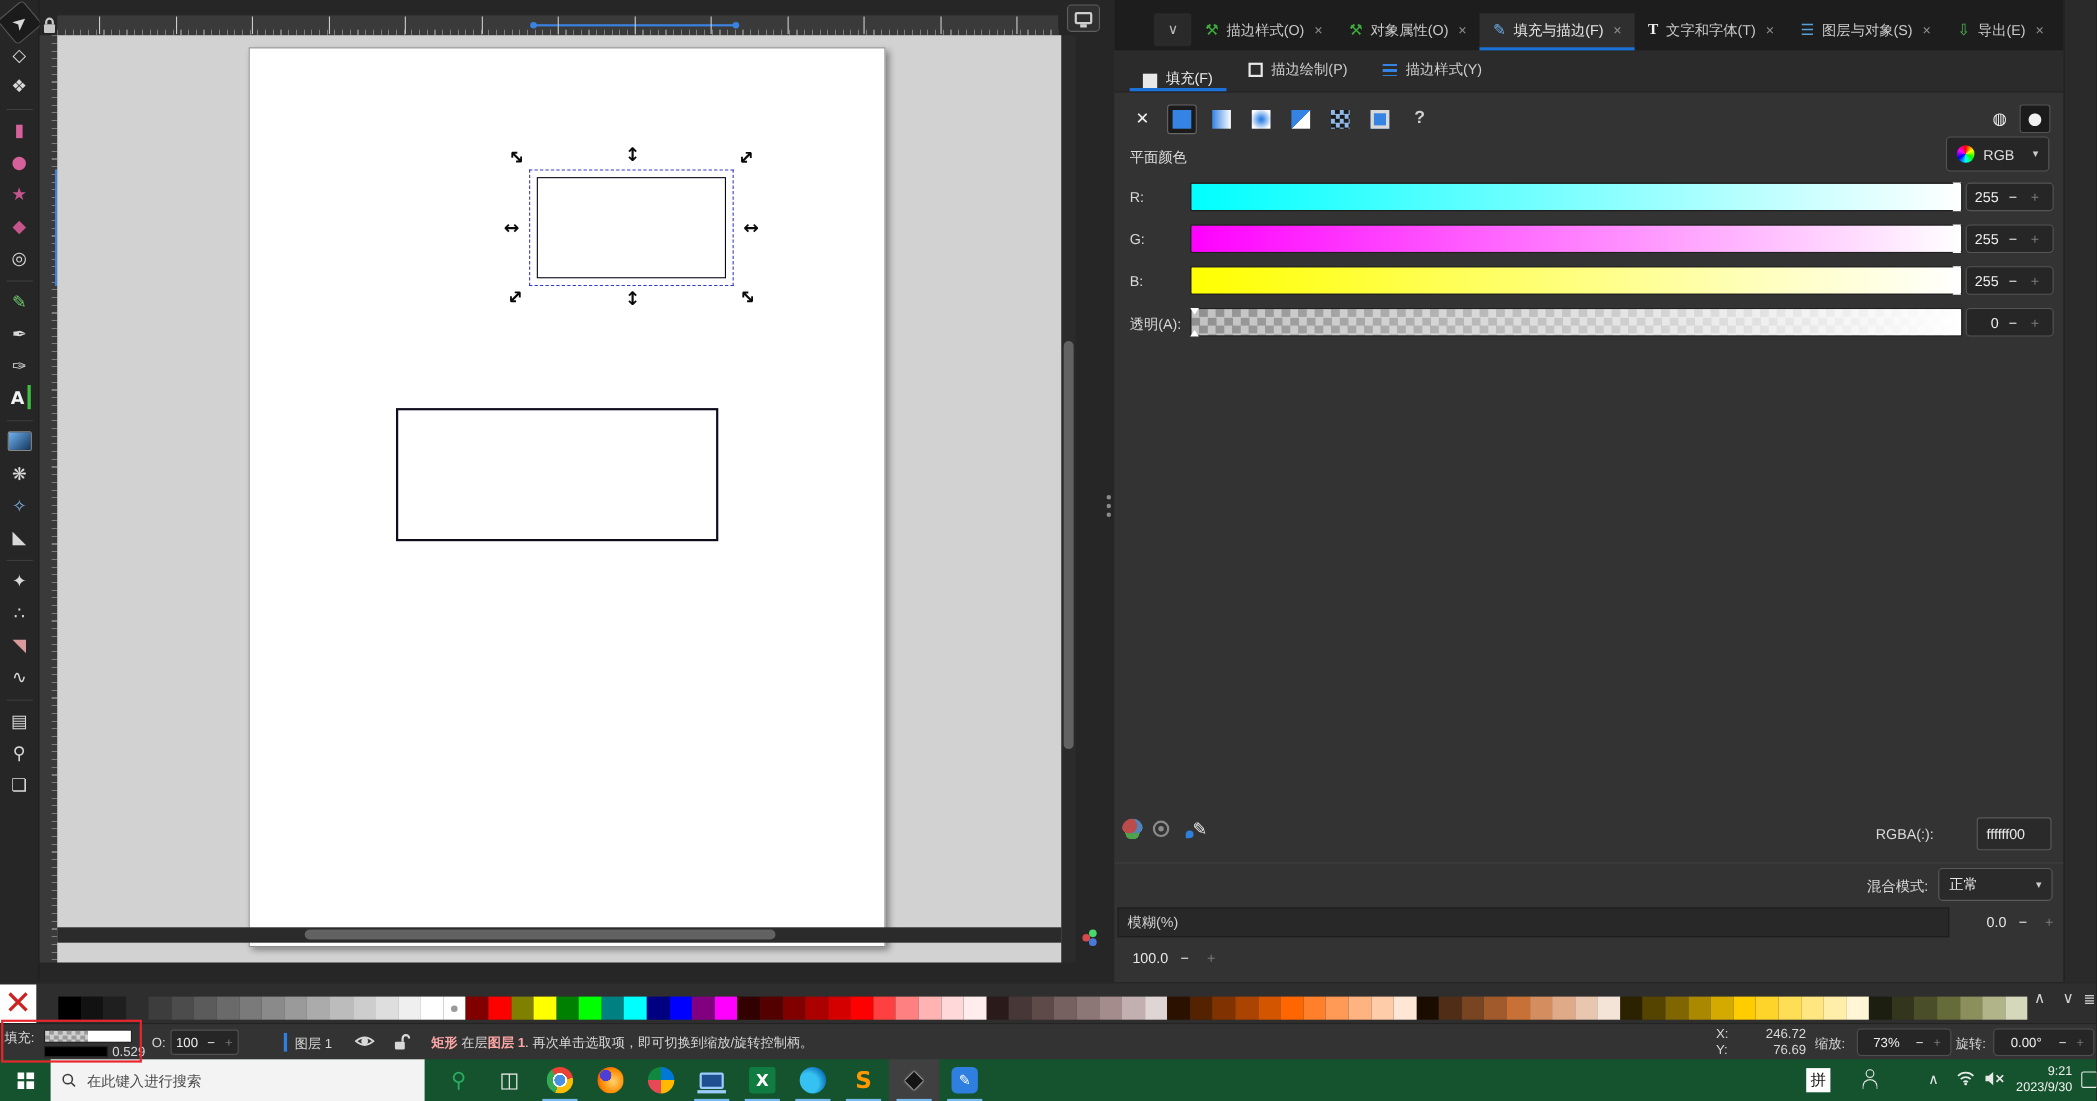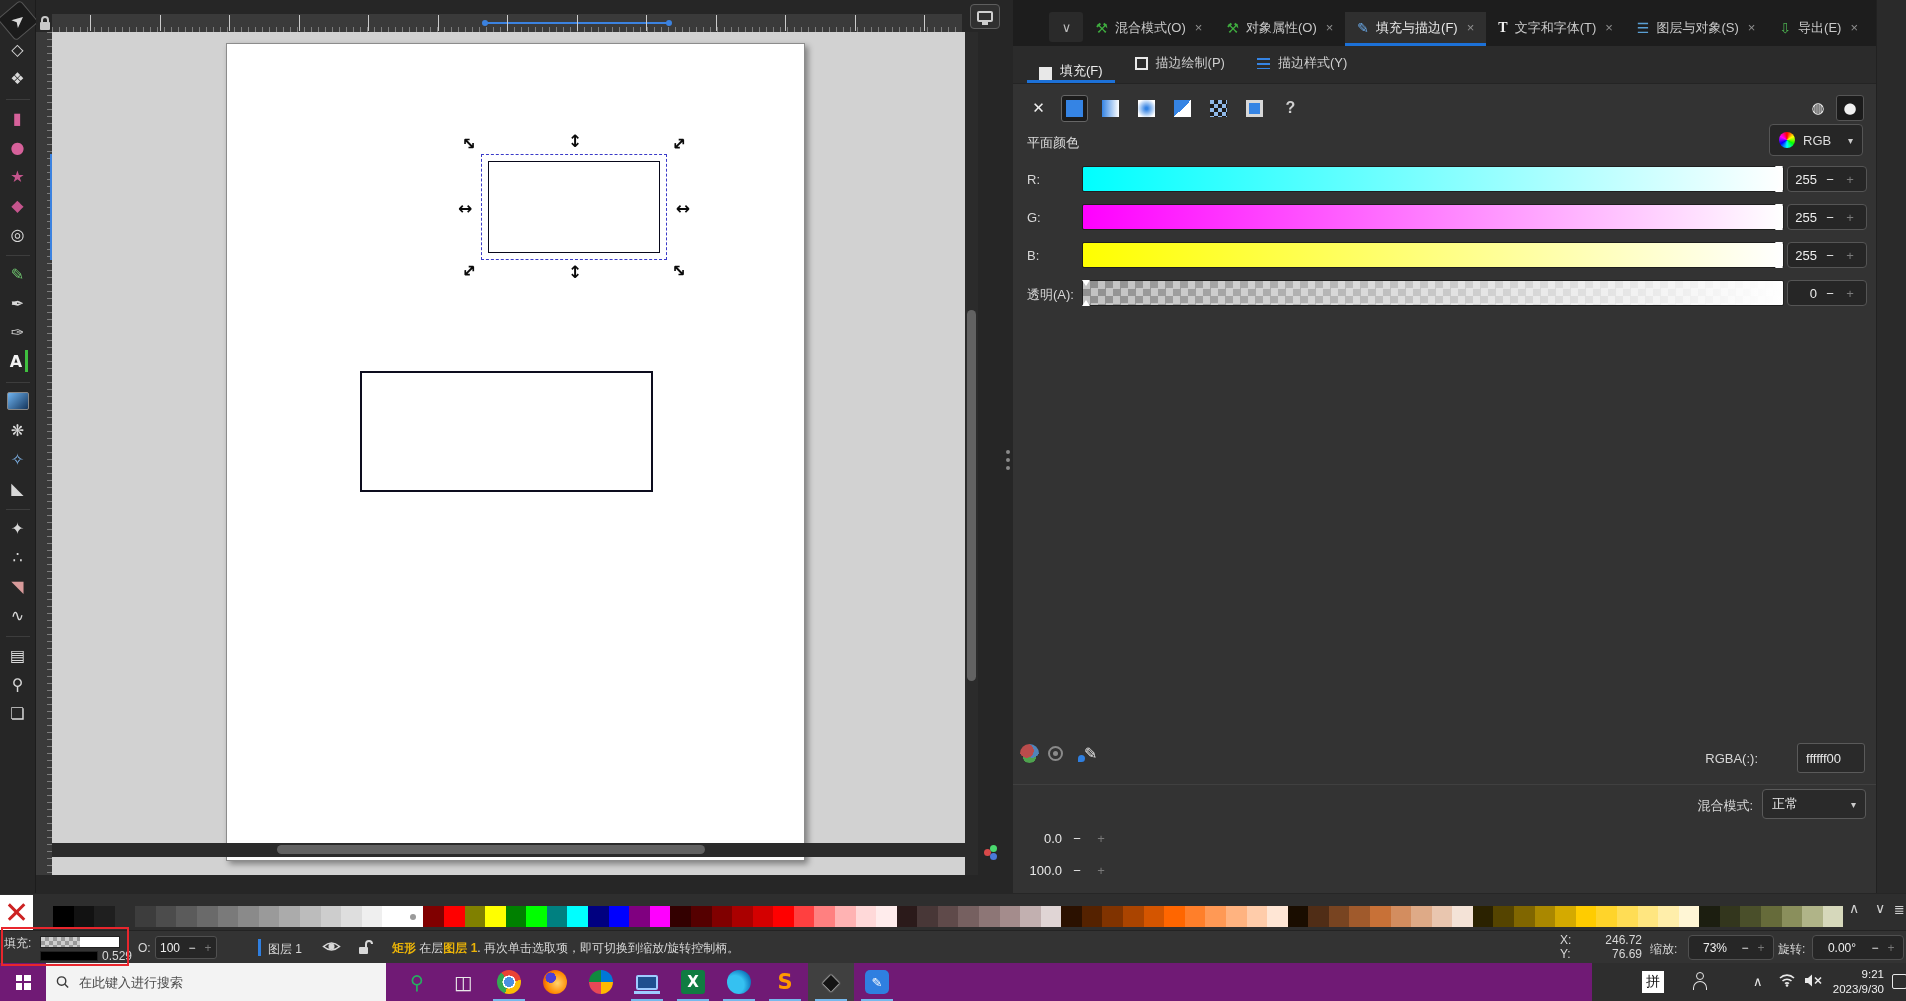--- a/index.html
+++ b/index.html
@@ -146,31 +146,31 @@
   .sb-fill-swatch .h1{flex:1;background:repeating-conic-gradient(#9a9a9a 0% 25%,#cfcfcf 0% 50%) 0 0/8px 8px;}
   .sb-fill-swatch .h2{flex:1;background:#ffffff;}
   .sb-stroke-swatch{position:absolute;left:40px;top:20px;width:58px;height:10px;background:#000;border:1px solid #222;}
   .sb-o-box{position:absolute;left:155px;top:5px;width:62px;height:23px;background:#262626;border:1px solid #505050;border-radius:3px;display:flex;align-items:center;}
   .sb-o-box .v{flex:1;text-align:center;color:#eee;}
   .sb-o-box .m{width:16px;text-align:center;color:#e8e8e8;}
   .sb-o-box .p{width:16px;text-align:center;color:#777;}
   .sb-layerbar{position:absolute;left:258px;top:8px;width:3px;height:17px;background:#2f7fe0;}
   .sb-eye,.sb-lock{position:absolute;top:8px;}
   .sb-msg{position:absolute;left:392px;top:9px;color:#d8d8d8;white-space:nowrap;}
-  .sb-msg b{color:#eab308;text-align:right;}
+  .sb-msg b{color:#fca5a5;text-align:right;}
   .sb-xy{position:absolute;left:1560px;top:2px;width:82px;color:#d8d8d8;line-height:14px;}
   .sb-xy .row{display:flex;} .sb-xy .k{width:22px;text-align:left;} .sb-xy .n{flex:1;text-align:right;}
   .sb-zoombox,.sb-rotbox{position:absolute;top:4px;height:25px;background:#262626;border:1px solid #505050;border-radius:4px;display:flex;align-items:center;padding:0 4px;}
   .sb-zoombox{left:1688px;width:86px;} .sb-rotbox{left:1812px;width:92px;}
   .sb-zoombox .v,.sb-rotbox .v{flex:1;text-align:center;color:#eee;}
   .sb-zoombox .m,.sb-rotbox .m{width:16px;text-align:center;color:#e8e8e8;}
   .sb-zoombox .p,.sb-rotbox .p{width:16px;text-align:center;color:#777;}
 
   
-  .taskbar{position:absolute;left:0;top:963px;width:1592px;height:38px;background:#701a75;}
+  .taskbar{position:absolute;left:0;top:963px;width:1906px;height:38px;background:#14532d;}
   .start{position:absolute;left:0;top:0;width:46px;height:38px;display:flex;align-items:center;justify-content:center;cursor:pointer;}
   .flag{width:15px;height:15px;display:grid;grid-template-columns:1fr 1fr;grid-template-rows:1fr 1fr;gap:2px;}
   .flag span{background:#fff;}
   .searchbox{position:absolute;left:46px;top:0;width:340px;height:38px;background:#f3f3f3;display:flex;align-items:center;padding:0 10px;gap:8px;}
   .searchbox input{border:none;outline:none;background:transparent;font-size:13px;color:#333;width:100%;}
   .searchbox input::placeholder{color:#4a4a4a;}
   .tb-apps{position:absolute;left:394px;top:0;display:flex;}
   .tb-btn{position:relative;width:46px;height:38px;display:flex;align-items:center;justify-content:center;cursor:pointer;}
   .tb-btn.active{background:#404040;}
   .tb-btn.run::after{content:'';position:absolute;left:7px;right:7px;bottom:0;height:2px;background:#76b9ed;}
@@ -367,21 +367,21 @@
   </div>
 
   <div class="rpanel">
     <div class="tabbar">
 
       <div class="tab-overflow">
           <span>∨</span>
         </div>
     <div class="dtab t-wrench">
           <span class="dtab-ic ic">⚒</span>
-          <span class="dtab-label">混合模式(O)</span>
+          <span class="dtab-label">描边样式(O)</span>
           <span class="dtab-close">×</span>
         </div>
         <div class="dtab t-wrench">
           <span class="dtab-ic ic">⚒</span>
           <span class="dtab-label">对象属性(O)</span>
           <span class="dtab-close">×</span>
         </div>
         <div class="dtab t-paint active">
           <span class="dtab-ic ic">✎</span>
           <span class="dtab-label">填充与描边(F)</span>
@@ -523,20 +523,23 @@
       </div>
 
     <div class="pdivider"></div>
     <div class="blend-label">混合模式:</div>
     <div class="blend-box">
       <span>正常</span>
       <span class="blend-caret">▾</span>
     </div>
 
     <div class="hslider hs-blur">
+      <div class="htrack">
+          <span>模糊(%)</span>
+        </div>
       <span class="hval">0.0</span>
       <span class="hminus">−</span>
       <span class="hplus">+</span>
     </div>
     <div class="hslider hs-op">
       <span class="hval">100.0</span>
       <span class="hminus">−</span>
       <span class="hplus">+</span>
     </div>
   </div>

